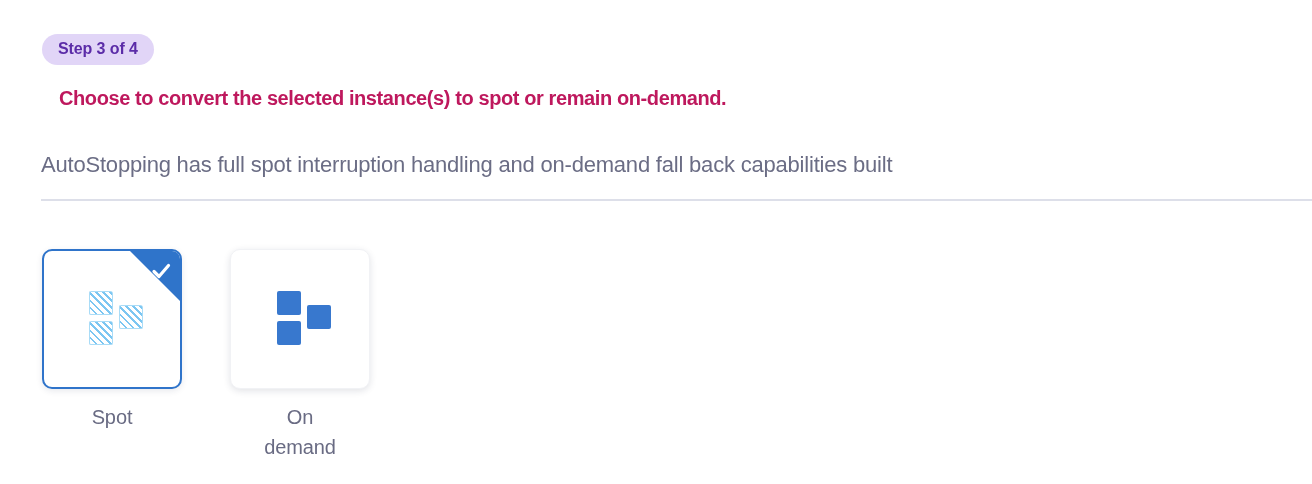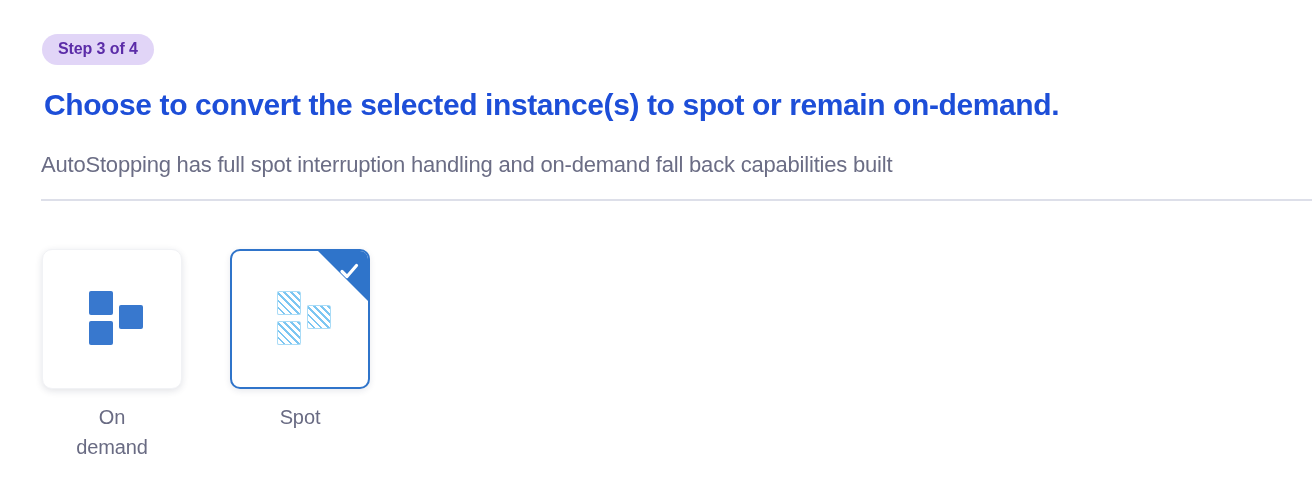--- a/index.html
+++ b/index.html
@@ -39,25 +39,25 @@
     letter-spacing: -0.1px;
     padding: 7px 16px 8px 16px;
     border-radius: 16px;
     line-height: 1;
     white-space: nowrap;
   }
 
   
   .heading {
     position: absolute;
-    left: 44px;
+    left: 59px;
     top: 86px;
-    font-size: 30px;
+    font-size: 20px;
     font-weight: bold;
-    color: #1d4ed8;
+    color: #be185d;
     letter-spacing: -0.4px;
     line-height: 1.25;
     white-space: nowrap;
   }
 
   
   .subtitle {
     position: absolute;
     left: 41px;
     top: 151px;
@@ -190,45 +190,45 @@
     <span class="step-badge">Step 3 of 4</span>
   </div>
 
   <div class="heading">Choose to convert the selected instance(s) to spot or remain on-demand.</div>
 
   <div class="subtitle">AutoStopping has full spot interruption handling and on-demand fall back capabilities built</div>
 
   <div class="divider"></div>
 
   <div class="card-row">
-
-    <div class="card-cell">
-      <div class="opt-card unselected">
-        <div class="sq-icon">
-          <span class="sq solid a"></span>
-          <span class="sq solid b"></span>
-          <span class="sq solid c"></span>
-        </div>
-      </div>
-      <div class="card-label">On demand</div>
-    </div>
 
     <div class="card-cell">
       <div class="opt-card selected">
         <div class="sq-icon">
           <span class="sq hatch a"></span>
           <span class="sq hatch b"></span>
           <span class="sq hatch c"></span>
         </div>
         <div class="corner-check">
           <span class="tri"></span>
           <span class="tick">
             <svg width="24" height="24" viewBox="0 0 24 24" fill="none" xmlns="http://www.w3.org/2000/svg">
               <path d="M5 12.5 L10 17.5 L19.5 6.5" stroke="#ffffff" stroke-width="3.2" stroke-linecap="round" stroke-linejoin="round"></path>
             </svg>
           </span>
         </div>
       </div>
       <div class="card-label">Spot</div>
     </div>
 
+    <div class="card-cell">
+      <div class="opt-card unselected">
+        <div class="sq-icon">
+          <span class="sq solid a"></span>
+          <span class="sq solid b"></span>
+          <span class="sq solid c"></span>
+        </div>
+      </div>
+      <div class="card-label">On demand</div>
+    </div>
+
   </div>
 </div>
 
 </body></html>

